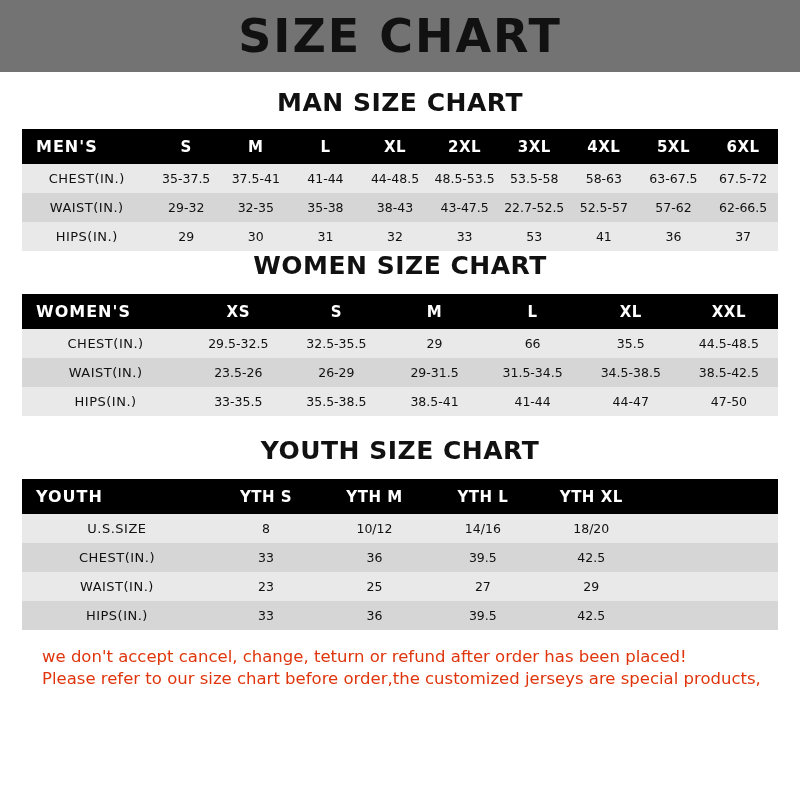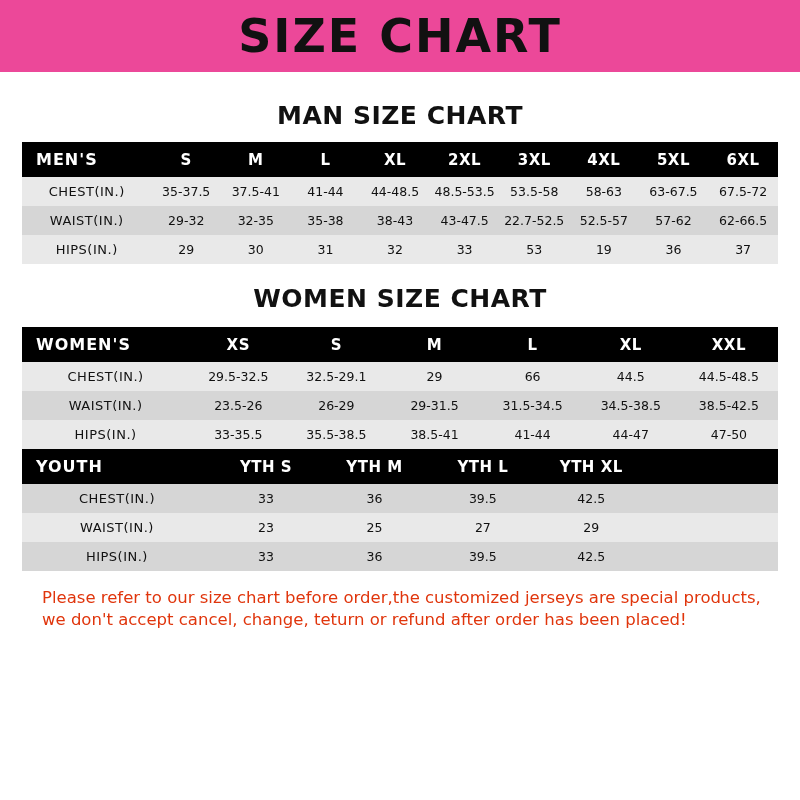--- a/index.html
+++ b/index.html
@@ -17,21 +17,21 @@
     position: relative;
     width: 800px;
     height: 800px;
     background: #ffffff;
     box-sizing: border-box;
   }
   
   .header-band {
     position: relative;
     height: 72px;
-    background: #ec4899;
+    background: #737373;
     display: flex;
     align-items: center;
     justify-content: center;
   }
   .header-title {
     font-family: "DejaVu Sans", sans-serif;
     font-weight: bold;
     font-size: 46px;
     letter-spacing: 2px;
     color: #111111;
@@ -45,22 +45,22 @@
   }
   .section-title {
     text-align: center;
     font-family: "DejaVu Sans", sans-serif;
     font-weight: bold;
     font-size: 25px;
     letter-spacing: 0.5px;
     color: #111111;
     margin: 0;
   }
-  .sec1-title { padding-top: 29px; padding-bottom: 12px; }
-  .sec2-title { padding-top: 20px; padding-bottom: 14px; }
+  .sec1-title { padding-top: 16px; padding-bottom: 12px; }
+  .sec2-title { padding-bottom: 14px; }
   .sec3-title { padding-top: 20px; padding-bottom: 14px; }
 
   table.size-table {
     width: 100%;
     border-collapse: collapse;
     table-layout: fixed;
   }
   table.size-table th,
   table.size-table td {
     text-align: center;
@@ -178,21 +178,21 @@
           <td>62-66.5</td>
         </tr>
         <tr class="alt-light">
           <td class="rowlabel">HIPS(IN.)</td>
           <td>29</td>
           <td>30</td>
           <td>31</td>
           <td>32</td>
           <td>33</td>
           <td>53</td>
-          <td>19</td>
+          <td>41</td>
           <td>36</td>
           <td>37</td>
         </tr>
       </tbody>
     </table>
 
     <h2 class="section-title sec2-title">WOMEN SIZE CHART</h2>
     <table class="size-table women-table">
       <thead>
         <tr>
@@ -202,24 +202,24 @@
           <th>M</th>
           <th>L</th>
           <th>XL</th>
           <th>XXL</th>
         </tr>
       </thead>
       <tbody>
         <tr class="alt-light">
           <td class="rowlabel">CHEST(IN.)</td>
           <td>29.5-32.5</td>
-          <td>32.5-29.1</td>
+          <td>32.5-35.5</td>
           <td>29</td>
           <td>66</td>
-          <td>44.5</td>
+          <td>35.5</td>
           <td>44.5-48.5</td>
         </tr>
         <tr class="alt-dark">
           <td class="rowlabel">WAIST(IN.)</td>
           <td>23.5-26</td>
           <td>26-29</td>
           <td>29-31.5</td>
           <td>31.5-34.5</td>
           <td>34.5-38.5</td>
           <td>38.5-42.5</td>
@@ -229,32 +229,41 @@
           <td>33-35.5</td>
           <td>35.5-38.5</td>
           <td>38.5-41</td>
           <td>41-44</td>
           <td>44-47</td>
           <td>47-50</td>
         </tr>
       </tbody>
     </table>
 
+    <h2 class="section-title sec3-title">YOUTH SIZE CHART</h2>
     <table class="size-table youth-table">
       <thead>
         <tr>
           <th class="rowlabel" style="width:23%">YOUTH</th>
           <th>YTH S</th>
           <th>YTH M</th>
           <th>YTH L</th>
           <th>YTH XL</th>
           <th style="width:17%"></th>
         </tr>
       </thead>
       <tbody>
+        <tr class="alt-light">
+          <td class="rowlabel">U.S.SIZE</td>
+          <td>8</td>
+          <td>10/12</td>
+          <td>14/16</td>
+          <td>18/20</td>
+          <td></td>
+        </tr>
         <tr class="alt-dark">
           <td class="rowlabel">CHEST(IN.)</td>
           <td>33</td>
           <td>36</td>
           <td>39.5</td>
           <td>42.5</td>
           <td></td>
         </tr>
         <tr class="alt-light">
           <td class="rowlabel">WAIST(IN.)</td>
@@ -269,18 +278,18 @@
           <td>33</td>
           <td>36</td>
           <td>39.5</td>
           <td>42.5</td>
           <td></td>
         </tr>
       </tbody>
     </table>
 
     <div class="footer-note">
+      <div>we don't accept cancel, change, teturn or refund after order has been placed!</div>
       <div>Please refer to our size chart before order,the customized jerseys are special products,</div>
-      <div>we don't accept cancel, change, teturn or refund after order has been placed!</div>
     </div>
 
   </div>
 </div>
 
 </body></html>

